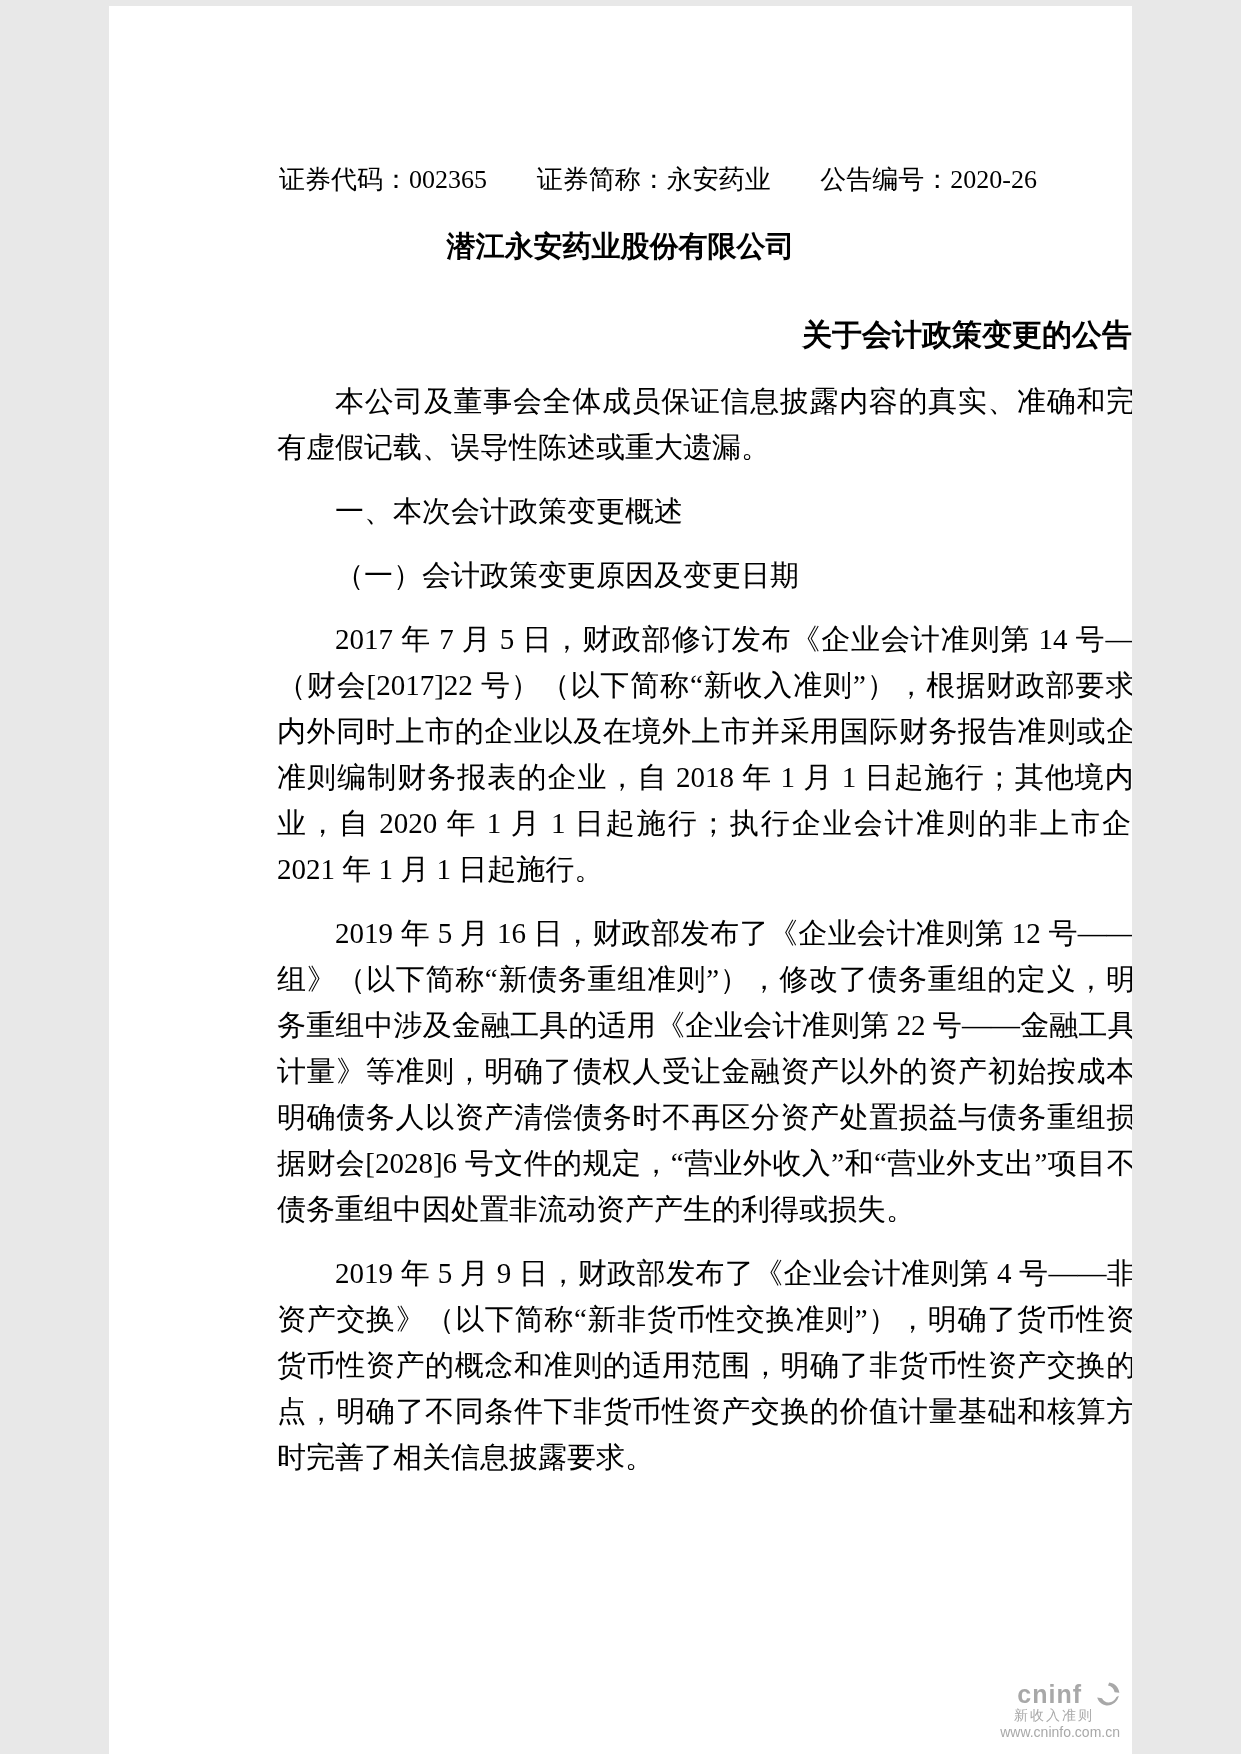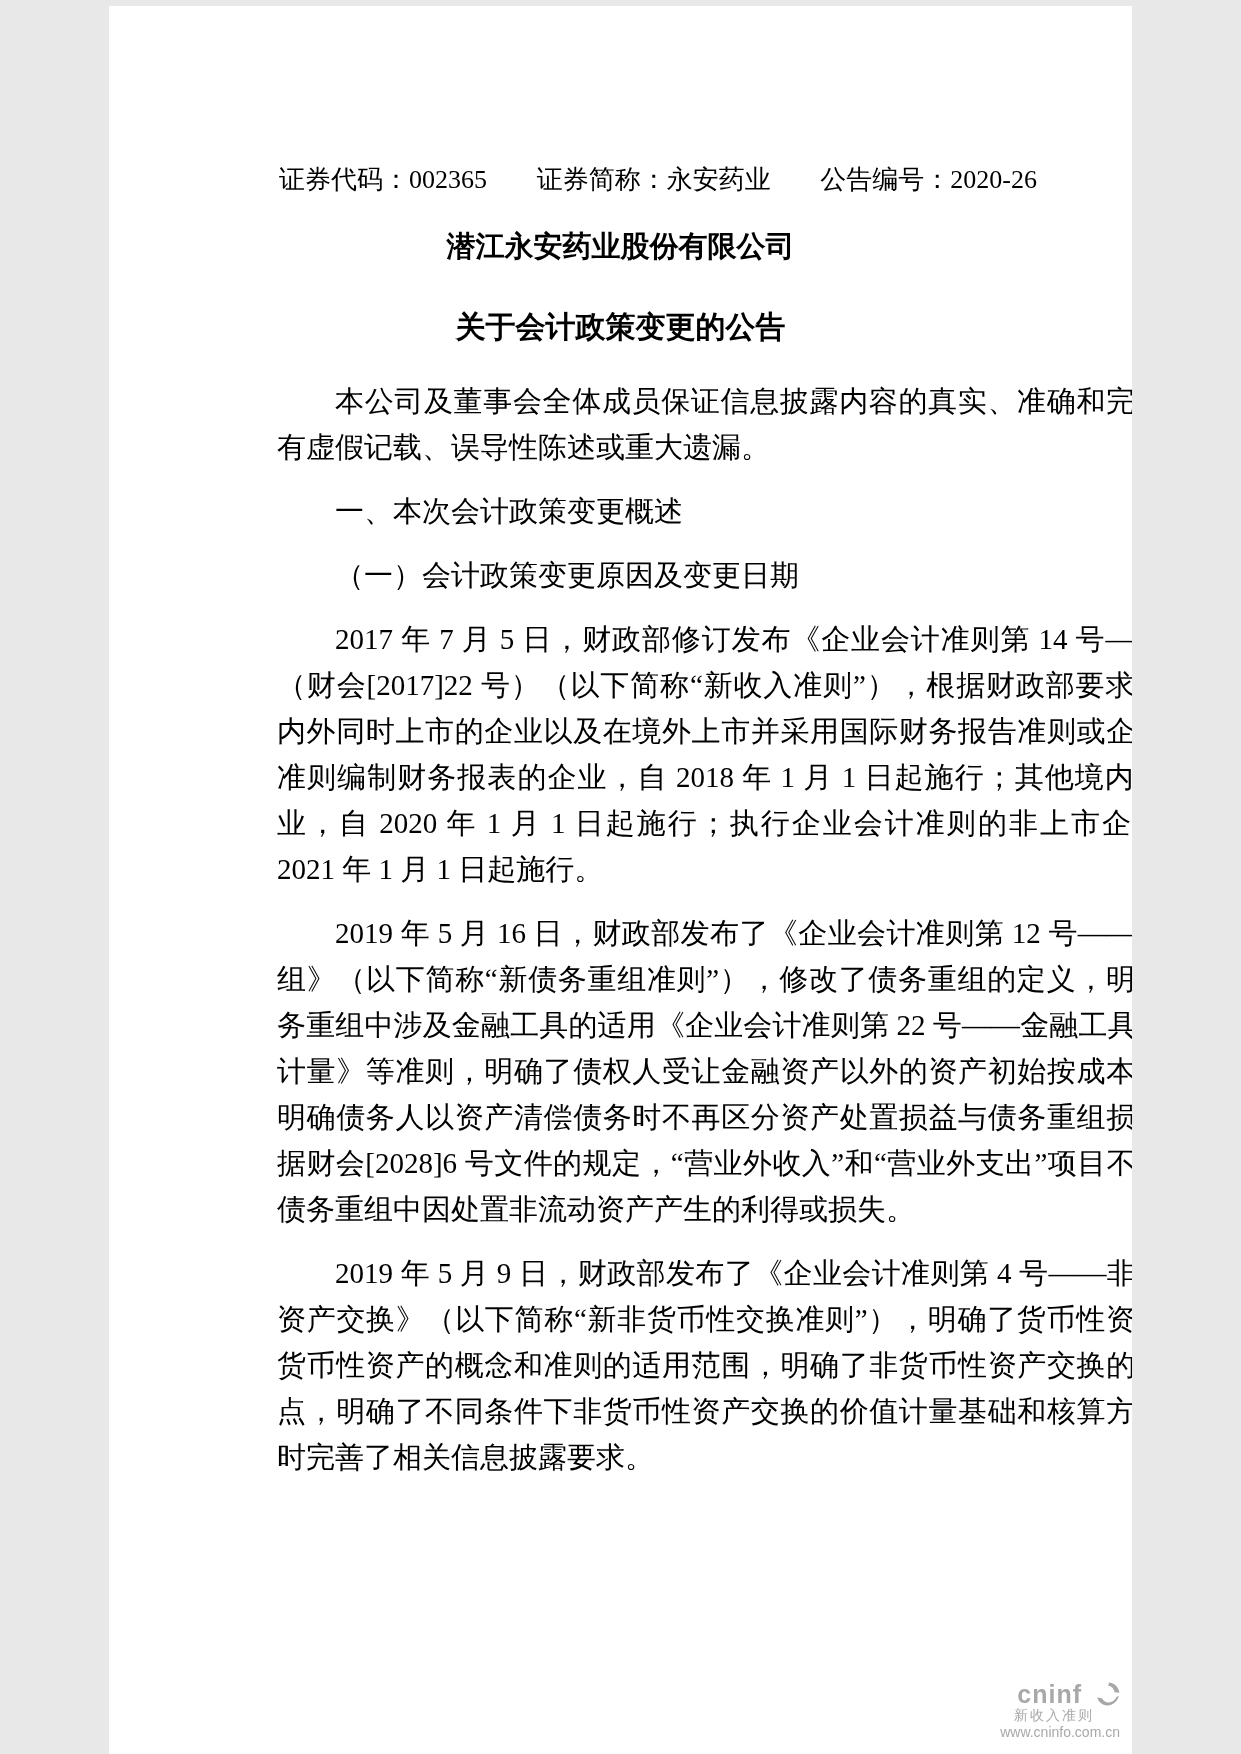--- a/index.html
+++ b/index.html
@@ -28,24 +28,24 @@
     width:100%;
     margin:0;
     text-align:center;
     font-family:"Liberation Sans","DejaVu Sans",sans-serif;
     font-weight:bold;
     font-size:29px;
     line-height:1;
   }
   .subtitle {
     position:absolute;
-    left:0; top:306px;
+    left:0; top:314px;
     width:100%;
     margin:0;
-    text-align:center;
+    text-align:right;
     font-family:"Liberation Sans","DejaVu Sans",sans-serif;
     font-weight:bold;
     font-size:30px;
     line-height:1;
   }
   .content {
     position:absolute;
     left:168px; top:372px;
     width:947px;
     font-size:29px;

